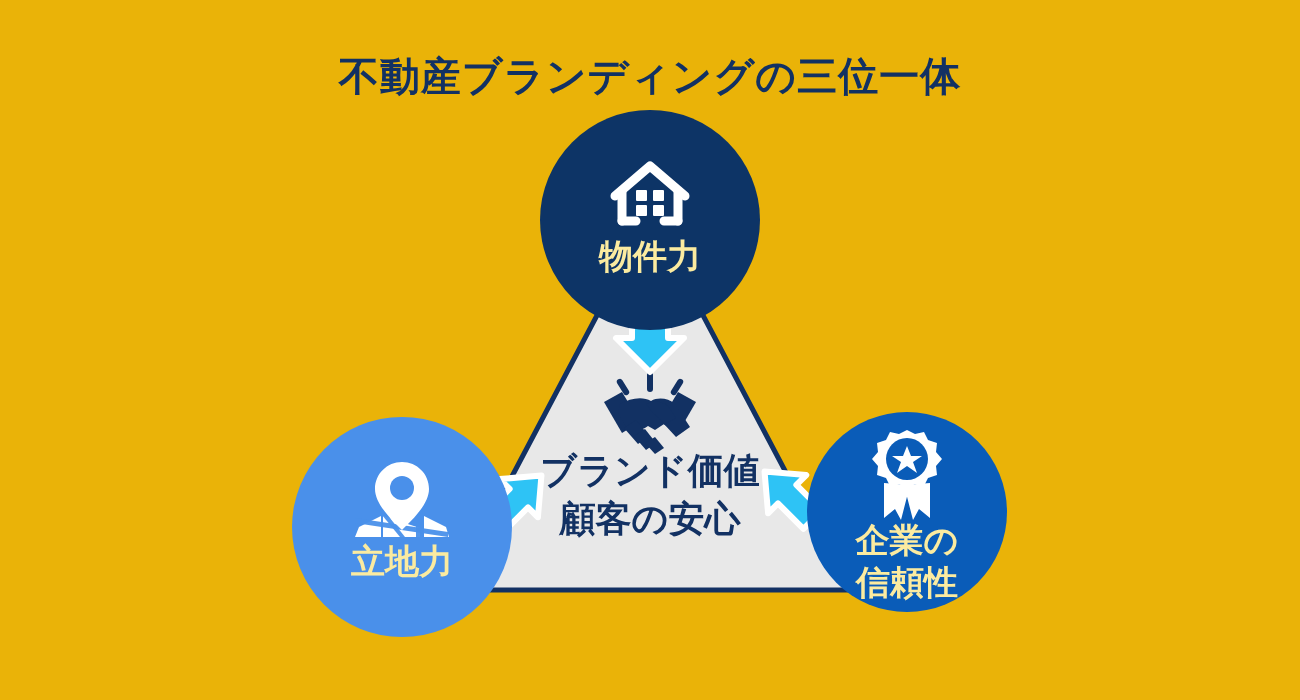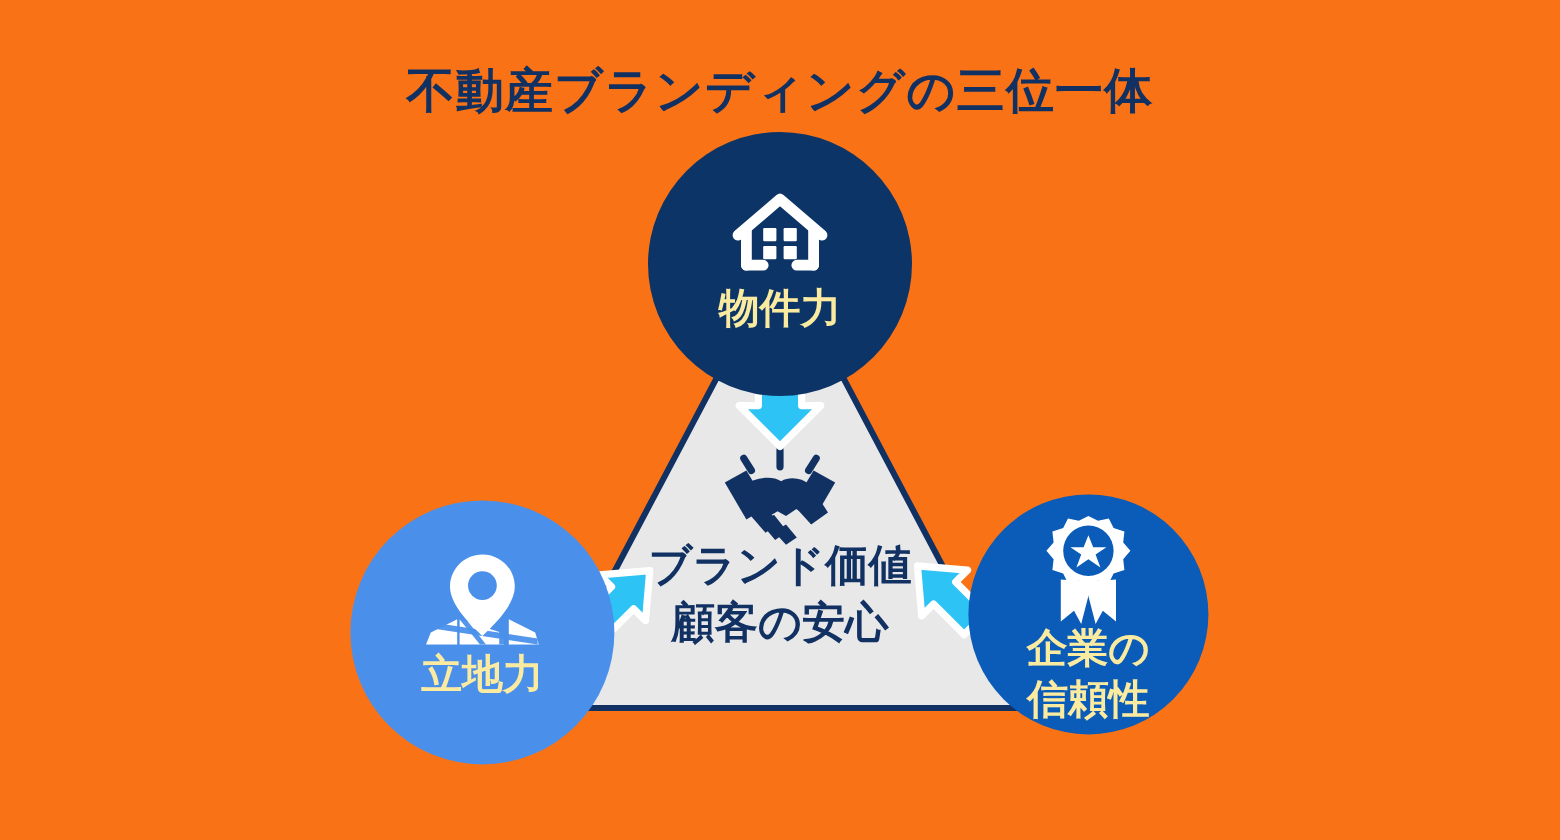--- a/index.html
+++ b/index.html
@@ -12,21 +12,21 @@
     height: 700px;
     font-family: "Liberation Sans", "DejaVu Sans", sans-serif;
     overflow: hidden;
     position: relative;
   }
 
   #stage {
     position: relative;
     width: 1300px;
     height: 700px;
-    background: #f97316;
+    background: #eab308;
   }
 
   
   .title {
     position: absolute;
     left: 0;
     top: 52px;
     width: 1300px;
     text-align: center;
     font-size: 40px;

